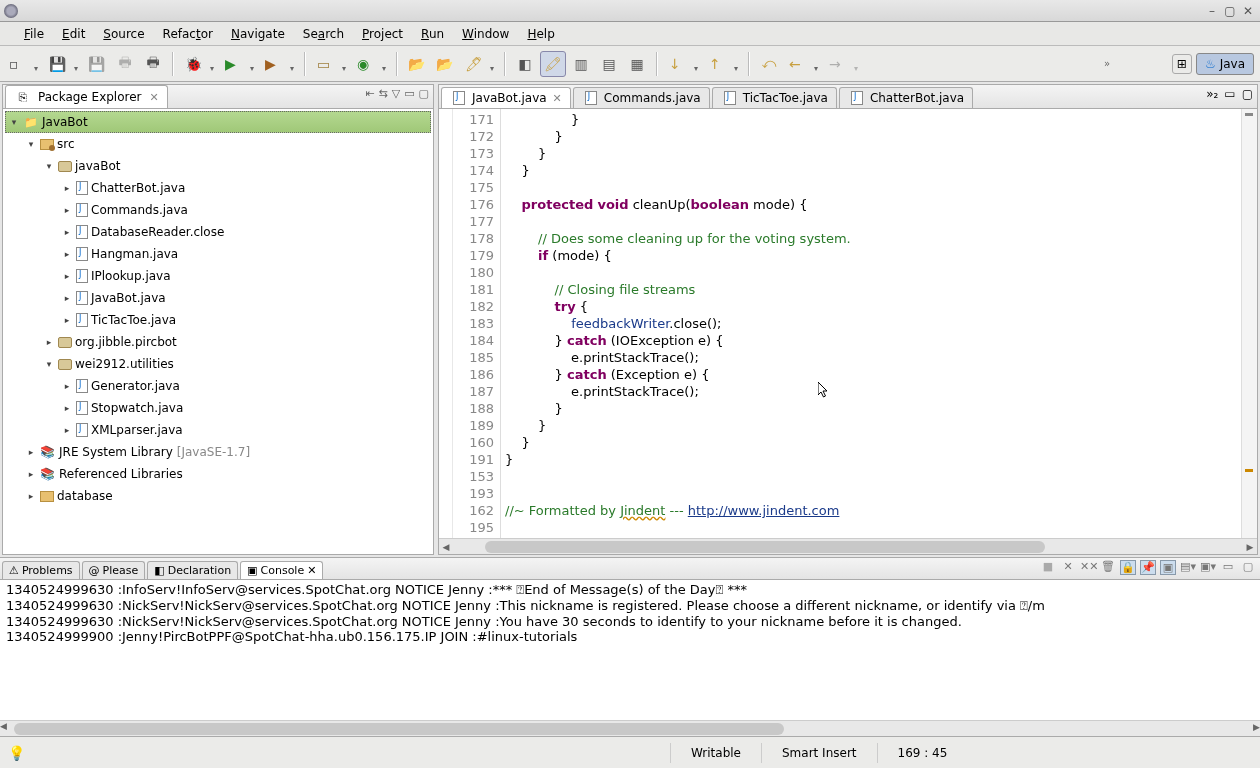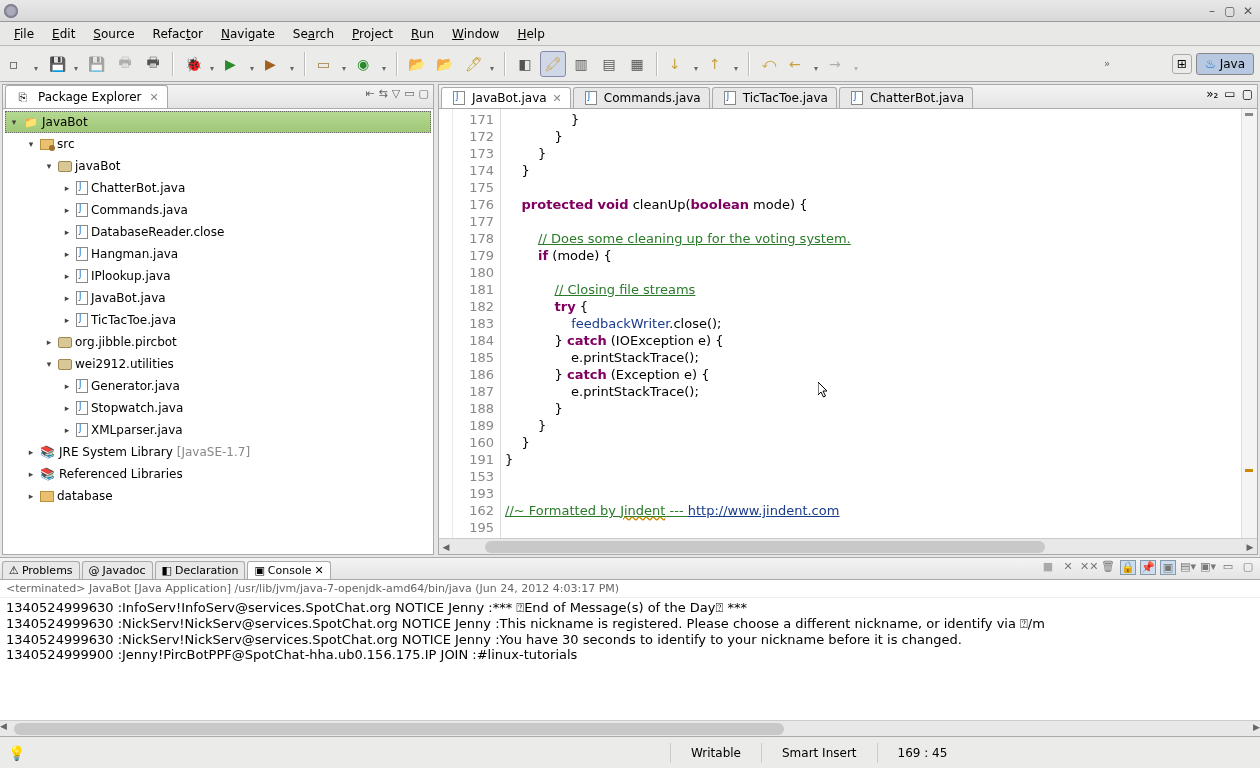--- a/index.html
+++ b/index.html
@@ -6,21 +6,21 @@
 body { background: #e6e6e6; width: 1260px; height: 768px; overflow: hidden; font-size: 12px; }
 
 
 .titlebar { height: 22px; background: linear-gradient(#e8e8e8,#d8d8d8); border-bottom: 1px solid #999; display: flex; align-items: center; justify-content: center; position: relative; }
 .titlebar .title { font-weight: bold; color: #333; }
 .titlebar .wincontrols { position: absolute; right: 4px; display: flex; gap: 2px; }
 .titlebar .wincontrols span { width: 16px; height: 14px; display: flex; align-items: center; justify-content: center; color: #555; }
 .titlebar .appicon { position: absolute; left: 4px; width: 14px; height: 14px; background: radial-gradient(circle,#aab 40%,#556 80%); border-radius: 50%; }
 
 
-.menubar { height: 24px; background: #e8e8e6; border-bottom: 1px solid #bbb; display: flex; align-items: center; padding: 0 6px; gap: 2px; }
+.menubar { height: 24px; background: #e8e8e6; border-bottom: 1px solid #bbb; display: flex; align-items: center; padding: 0 16px; gap: 2px; }
 .menubar span { padding: 3px 8px; }
 .menubar span u { text-decoration: underline; }
 
 
 .toolbar { height: 36px; background: #ebebe9; border-bottom: 1px solid #aaa; display: flex; align-items: center; padding: 0 4px; gap: 2px; position: relative; }
 .tbtn { width: 26px; height: 26px; display: flex; align-items: center; justify-content: center; border: 1px solid transparent; border-radius: 3px; font-size: 14px; color: #555; }
 .tbtn.drop { width: 38px; justify-content: flex-start; padding-left: 4px; position: relative; }
 .tbtn.drop::after { content: "▾"; font-size: 8px; color: #666; position: absolute; right: 3px; bottom: 3px; }
 .tsep { width: 2px; height: 24px; border-left: 1px solid #bbb; border-right: 1px solid #fff; margin: 0 4px; }
 .tbtn.active { background: #d0d8e8; border-color: #88a; }
@@ -60,21 +60,21 @@
 .edtabs { height: 24px; background: linear-gradient(#f4f4f4,#e4e4e4); border-bottom: 1px solid #aaa; display: flex; align-items: flex-end; position: relative; }
 .edtab { padding: 3px 8px; display: flex; align-items: center; gap: 4px; border: 1px solid #aaa; border-bottom: none; border-radius: 3px 3px 0 0; margin-left: 2px; background: #e8e8e8; }
 .edtab.active { background: #fff; }
 .edtab .x { color: #888; font-size: 11px; margin-left: 2px; }
 .edctrl { position: absolute; right: 4px; top: 2px; display: flex; gap: 6px; }
 .edsrc { flex: 1; display: flex; font-family: "DejaVu Sans Mono", monospace; font-size: 13px; line-height: 17px; overflow: hidden; position: relative; }
 .gutter { width: 48px; background: #fff; border-right: 1px solid #ddd; text-align: right; color: #888; padding: 2px 6px 2px 2px; }
 .marker { width: 14px; background: #fff; border-right: 1px solid #e8e8e8; }
 .code { flex: 1; padding: 2px 4px; white-space: pre; overflow: auto; }
 .kw { color: #800060; font-weight: bold; }
-.cm { color: #2a7a2a; text-decoration: underline; }
+.cm { color: #2a7a2a; }
 .fld { color: #1a3a8a; }
 .url { color: #1a3a8a; text-decoration: underline; }
 .warn { text-decoration: wavy underline #c80; }
 .overview { width: 16px; background: #f4f4f4; border-left: 1px solid #ddd; position: relative; }
 .overview .mark { position: absolute; left: 3px; width: 8px; height: 3px; background: #88a; }
 .hscroll { height: 16px; background: #e8e8e8; border-top: 1px solid #ccc; position: relative; }
 .hscroll .thumb { position: absolute; left: 46px; width: 560px; height: 12px; top: 2px; background: #c8c8c8; border-radius: 6px; }
 .hscroll .arrow { position: absolute; width: 14px; height: 14px; top: 1px; font-size: 9px; color: #666; display: flex; align-items: center; justify-content: center; }
 
 
@@ -340,21 +340,21 @@
   </div>
 
   <div class="lower">
     <div class="consoletabs">
       <div class="ctab">
           <span>⚠</span>
           <span>Problems</span>
         </div>
       <div class="ctab">
           <span>@</span>
-          <span>Javadoc</span>
+          <span>Please</span>
         </div>
       <div class="ctab">
           <span>◧</span>
           <span>Declaration</span>
         </div>
       <div class="ctab active">
           <span>▣</span>
           <span>Console</span>
           <span class="x">✕</span>
         </div>
@@ -365,21 +365,20 @@
         <span>🗑</span>
         <span style="background:#cde;border:1px solid #89a">🔒</span>
         <span style="background:#cde;border:1px solid #89a">📌</span>
         <span style="background:#cde;border:1px solid #89a">▣</span>
         <span>▤▾</span>
         <span>▣▾</span>
         <span>▭</span>
         <span>▢</span>
       </div>
     </div>
-    <div class="conhead">&lt;terminated&gt; JavaBot [Java Application] /usr/lib/jvm/java-7-openjdk-amd64/bin/java (Jun 24, 2012 4:03:17 PM)</div>
     <div class="conbody" id="conbody"><div>1340524999630 :InfoServ!InfoServ@services.SpotChat.org NOTICE Jenny :*** ⍰End of Message(s) of the Day⍰ ***</div><div>1340524999630 :NickServ!NickServ@services.SpotChat.org NOTICE Jenny :This nickname is registered. Please choose a different nickname, or identify via ⍰/m</div><div>1340524999630 :NickServ!NickServ@services.SpotChat.org NOTICE Jenny :You have 30 seconds to identify to your nickname before it is changed.</div><div>1340524999900 :Jenny!PircBotPPF@SpotChat-hha.ub0.156.175.IP JOIN :#linux-tutorials</div></div>
     <div class="conscroll">
       <span class="arrow" style="left:0;position:absolute;font-size:9px;color:#666">◀</span>
       <div class="thumb"></div>
       <span class="arrow" style="right:0;position:absolute;font-size:9px;color:#666;top:1px">▶</span>
     </div>
   </div>
 </div>
 
 <div class="status">

